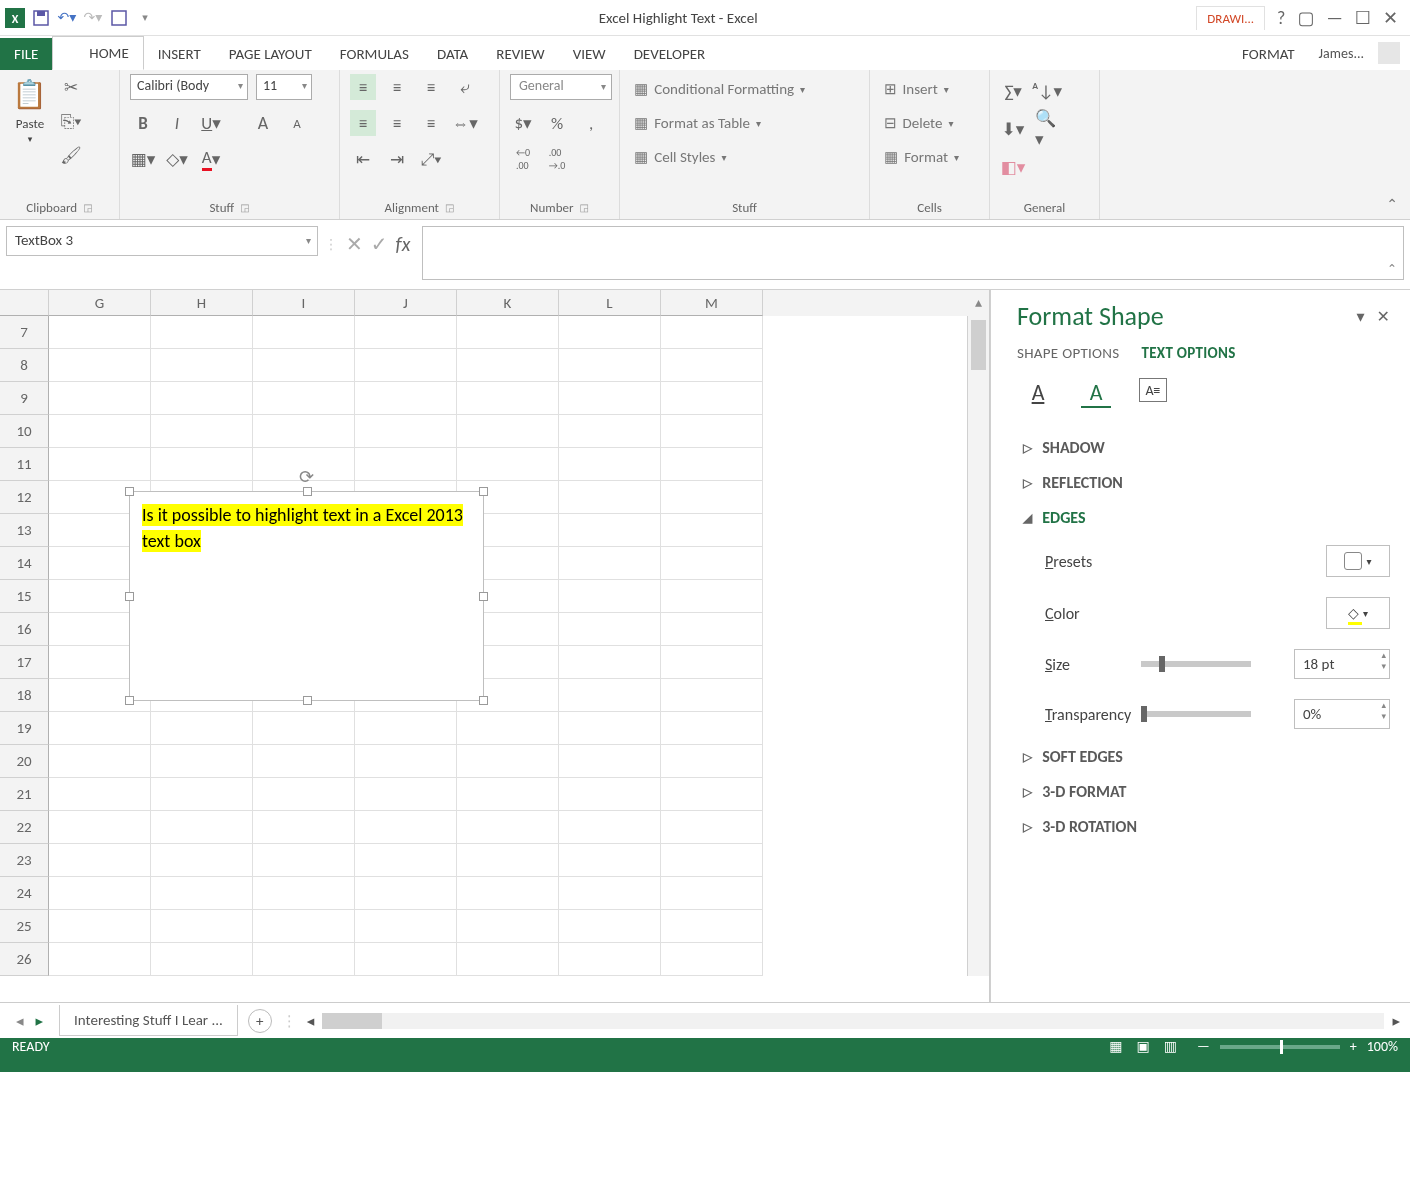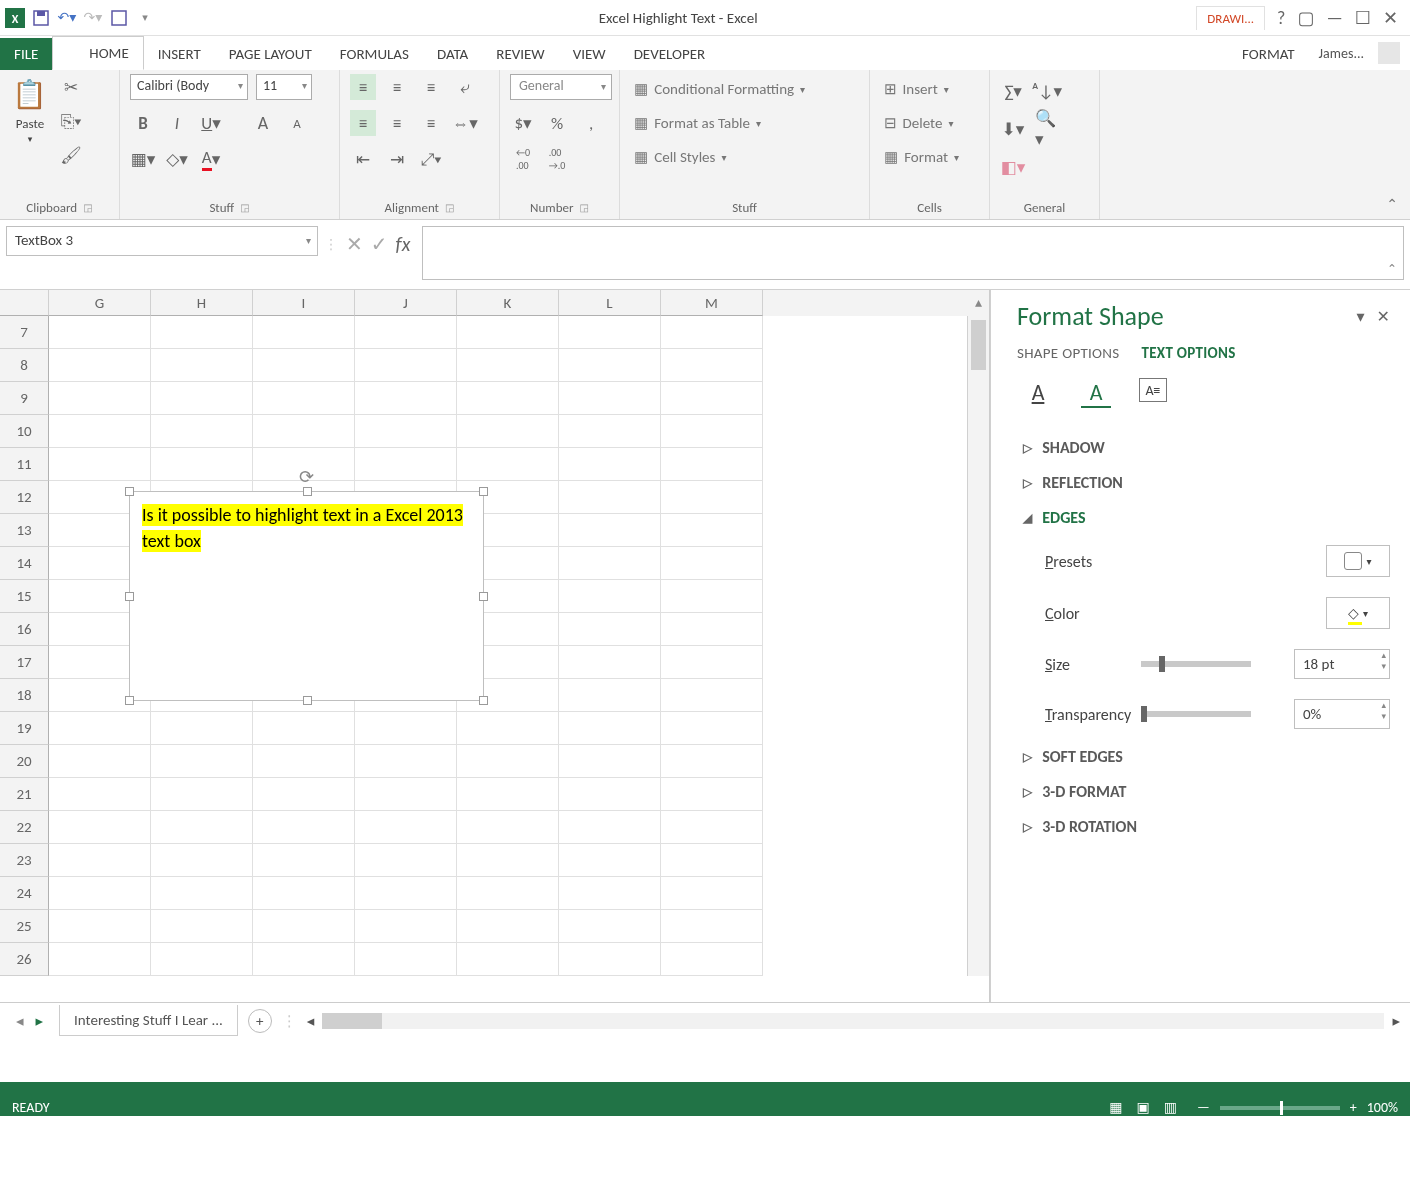--- a/index.html
+++ b/index.html
@@ -101,21 +101,21 @@
 
 .sheettabs{height:36px; border-top:1px solid #ccc; display:flex; align-items:center; background:#fff; font-size:15px; color:#555;}
 .sheettabs .nav{display:flex; gap:12px; padding:0 16px; color:#888;}
 .sheettabs .stab{border:1px solid #ccc; border-top:none; padding:6px 14px; background:#fff;}
 .sheettabs .plus{width:24px; height:24px; border:1px solid #bbb; border-radius:50%; display:flex; align-items:center; justify-content:center; margin:0 10px;}
 .sheettabs .hsb{flex:1; display:flex; align-items:center; gap:8px; padding:0 10px;}
 .sheettabs .hsb .tr{height:16px; background:#f1f1f1; flex:1; position:relative;}
 .sheettabs .hsb .tr .th{position:absolute; left:0; top:0; bottom:0; width:60px; background:#cfcfcf;}
 
 
-.status{height:34px; background:#217346; color:#fff; display:flex; align-items:flex-end; padding:0 12px; font-size:14px;margin-top:44px;}
+.status{height:34px; background:#217346; color:#fff; display:flex; align-items:flex-start; padding:0 12px; font-size:14px;}
 .status .views{margin-left:auto; display:flex; gap:14px; align-items:center;}
 .status .zoom{display:flex; align-items:center; gap:10px; margin-left:20px;}
 .status .zbar{width:120px; height:4px; background:#6aa889; position:relative;}
 .status .zbar .zt{position:absolute; left:50%; top:-5px; width:3px; height:14px; background:#fff;}
 svg{display:block;}
 </style>
 </head>
 <body>
 
 <div class="titlebar">

